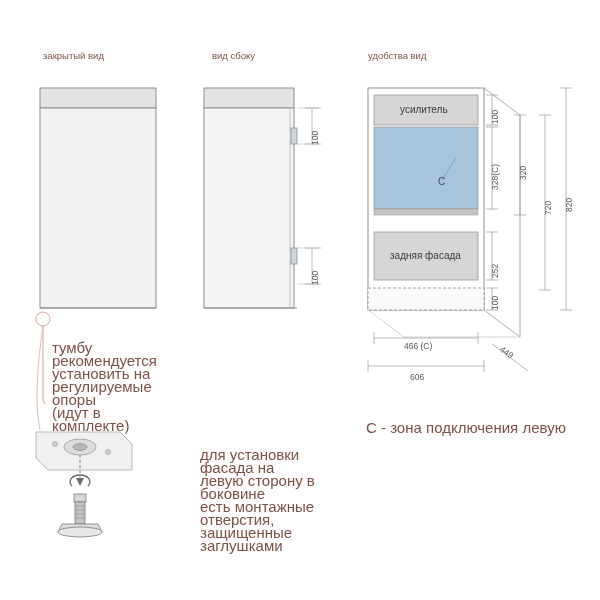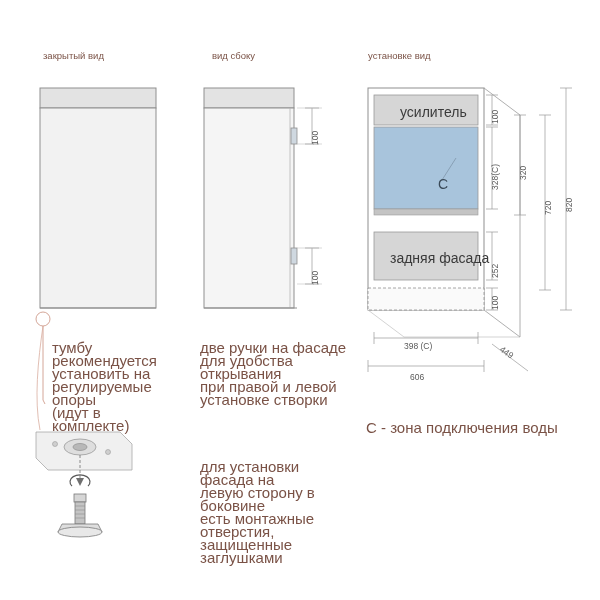--- a/index.html
+++ b/index.html
@@ -38,21 +38,21 @@
     font-size: 8.5px;
     color: #5a5a5a;
     white-space: nowrap;
   }
   .dim.vert {
     transform: rotate(-90deg);
     transform-origin: left top;
   }
   .boxlabel {
     position: absolute;
-    font-size: 14px;
+    font-size: 10px;
     color: #3a3a3a;
     white-space: nowrap;
   }
   svg { position: absolute; left: 0; top: 0; }
 </style>
 </head>
 <body>
 
 <div class="canvas">
 
@@ -164,49 +164,45 @@
       <line x1="75" y1="510" x2="85" y2="510" stroke="#8f8f8f" stroke-width="0.6"></line>
       <line x1="75" y1="514" x2="85" y2="514" stroke="#8f8f8f" stroke-width="0.6"></line>
       <line x1="75" y1="518" x2="85" y2="518" stroke="#8f8f8f" stroke-width="0.6"></line>
       <path d="M62 524 L98 524 L102 532 L58 532 Z" fill="#dedede" stroke="#7a7a7a" stroke-width="0.8"></path>
       <ellipse cx="80" cy="532" rx="22" ry="5" fill="#e8e8e8" stroke="#7a7a7a" stroke-width="0.8"></ellipse>
     </g>
   </svg>
 
   <div class="title" style="left:43px; top:50px;">закрытый вид</div>
   <div class="title" style="left:204px; top:50px;margin-left:8px;">вид сбоку</div>
-  <div class="title" style="left:368px; top:50px;">установке вид</div>
+  <div class="title" style="left:368px; top:50px;">удобства вид</div>
 
   <div class="boxlabel" style="left:400px; top:104px;">усилитель</div>
   <div class="boxlabel" style="left:390px; top:250px;">задняя фасада</div>
   <div class="boxlabel" style="left:438px; top:176px; color:#3a4a58;">С</div>
 
   <div class="dim vert" style="left:310px; top:145px;">100</div>
   <div class="dim vert" style="left:310px; top:285px;">100</div>
 
   <div class="dim vert" style="left:490px; top:124px;">100</div>
   <div class="dim vert" style="left:490px; top:190px;">328(C)</div>
   <div class="dim vert" style="left:490px; top:278px;">252</div>
   <div class="dim vert" style="left:490px; top:310px;">100</div>
   <div class="dim vert" style="left:518px; top:180px;">320</div>
   <div class="dim vert" style="left:543px; top:215px;">720</div>
   <div class="dim vert" style="left:564px; top:212px;">820</div>
 
-  <div class="dim" style="left:404px; top:341px;">398 (С)</div>
+  <div class="dim" style="left:404px; top:341px;">466 (С)</div>
   <div class="dim" style="left:410px; top:372px;">606</div>
   <div class="dim" style="left:504px; top:344px; transform:rotate(36deg); transform-origin:left top;">449</div>
 
   <div class="lbl" style="left:52px; top:341px; width:130px;">тумбу рекомендуется
 установить на
 регулируемые опоры
 (идут в комплекте)</div>
-  <div class="lbl" style="left:200px; top:341px; width:150px;">две ручки на фасаде
-для удобства открывания
-при правой и левой
-установке створки</div>
-  <div class="lbl" style="left:200px; top:460px; width:152px;">для установки фасада на
+  <div class="lbl" style="left:200px; top:448px; width:152px;">для установки фасада на
 левую сторону в боковине
 есть монтажные
 отверстия, защищенные
 заглушками</div>
-  <div class="lbl" style="left:366px; top:421px; width:200px;">С - зона подключения воды</div>
+  <div class="lbl" style="left:366px; top:421px; width:200px;">С - зона подключения левую</div>
 
 </div>
 
 </body></html>

